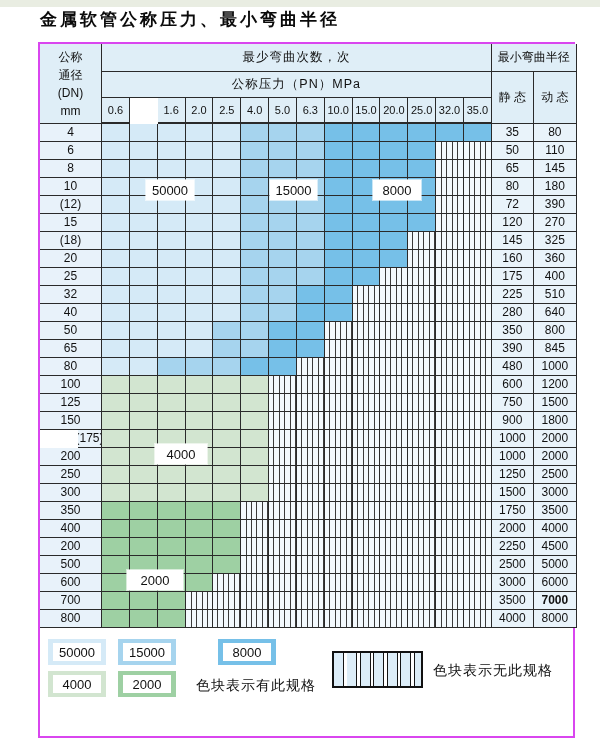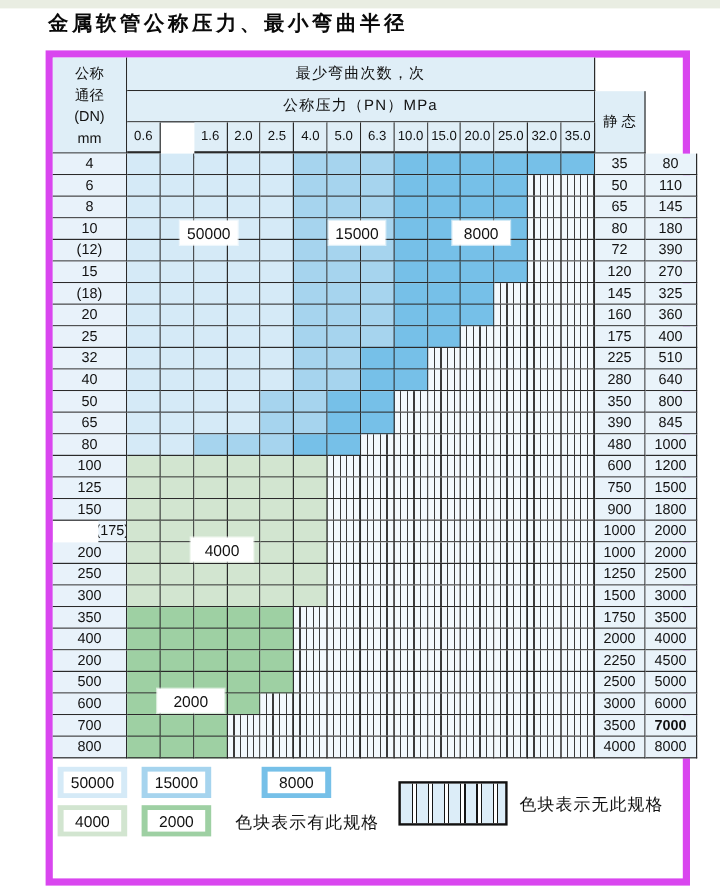--- a/index.html
+++ b/index.html
@@ -13,21 +13,21 @@
     position:absolute;left:40px;top:8px;margin:0;
     font-family:"DejaVu Serif","Liberation Serif",serif;
     font-size:17px;font-weight:bold;letter-spacing:3px;color:#0a0a0a;
   }
   
   .tbl{
     position:absolute;left:38px;top:42px;width:537px;height:696px;
     display:grid;box-sizing:border-box;
     grid-template-columns:62px repeat(14,27.857px) 42px 43px;
     grid-template-rows:28px 26px 26px repeat(28,18px);
-    border:6px solid #d946ef;background:#fff;
+    border:2px solid #d946ef;background:#fff;
   }
   .cell{
     box-sizing:border-box;border-right:1px solid #2a2a2a;border-bottom:1px solid #2a2a2a;
     display:flex;align-items:center;justify-content:center;
     font-size:12px;line-height:1.1;overflow:hidden;white-space:nowrap;
   }
   .hdr{background:#dfeef7;}
   .hdr-big{font-size:12.5px;letter-spacing:1px;}
   .pnum{font-size:11px;letter-spacing:0;}
   .dnlab{background:#e8f2fa;}
@@ -61,22 +61,24 @@
 <h1 class="title">金属软管公称压力、最小弯曲半径</h1>
 
 <div class="tbl" id="tbl">
     <div class="cell hdr dncol" style="grid-area: 1 / 1 / 4 / 2;">
       <span>公称</span>
       <span>通径</span>
       <span>(DN)</span>
       <span>mm</span>
     </div>
     <div class="cell hdr hdr-big" style="grid-area: 1 / 2 / 2 / 16;">最少弯曲次数，次</div>
+    <div class="cell hdr hdr-big" style="font-size: 12px; letter-spacing: 0px; grid-area: 1 / 16 / 2 / 18;">最小弯曲半径</div>
     <div class="cell hdr hdr-big" style="grid-area: 2 / 2 / 3 / 16;">公称压力（PN）MPa</div>
     <div class="cell hdr" style="grid-area: 2 / 16 / 4 / 17;">静 态</div>
+    <div class="cell hdr" style="grid-area: 2 / 17 / 4 / 18;">动 态</div>
     <div class="cell hdr pnum hbot" style="grid-area: 3 / 2 / 4 / 3;">0.6</div>
     <div class="cell hdr pnum hbot" style="grid-area: 3 / 3 / 4 / 4; margin-top: 28px;">1.0</div>
     <div class="cell hdr pnum hbot" style="grid-area: 3 / 4 / 4 / 5;">1.6</div>
     <div class="cell hdr pnum hbot" style="grid-area: 3 / 5 / 4 / 6;">2.0</div>
     <div class="cell hdr pnum hbot" style="grid-area: 3 / 6 / 4 / 7;">2.5</div>
     <div class="cell hdr pnum hbot" style="grid-area: 3 / 7 / 4 / 8;">4.0</div>
     <div class="cell hdr pnum hbot" style="grid-area: 3 / 8 / 4 / 9;">5.0</div>
     <div class="cell hdr pnum hbot" style="grid-area: 3 / 9 / 4 / 10;">6.3</div>
     <div class="cell hdr pnum hbot" style="grid-area: 3 / 10 / 4 / 11;">10.0</div>
     <div class="cell hdr pnum hbot" style="grid-area: 3 / 11 / 4 / 12;">15.0</div>

